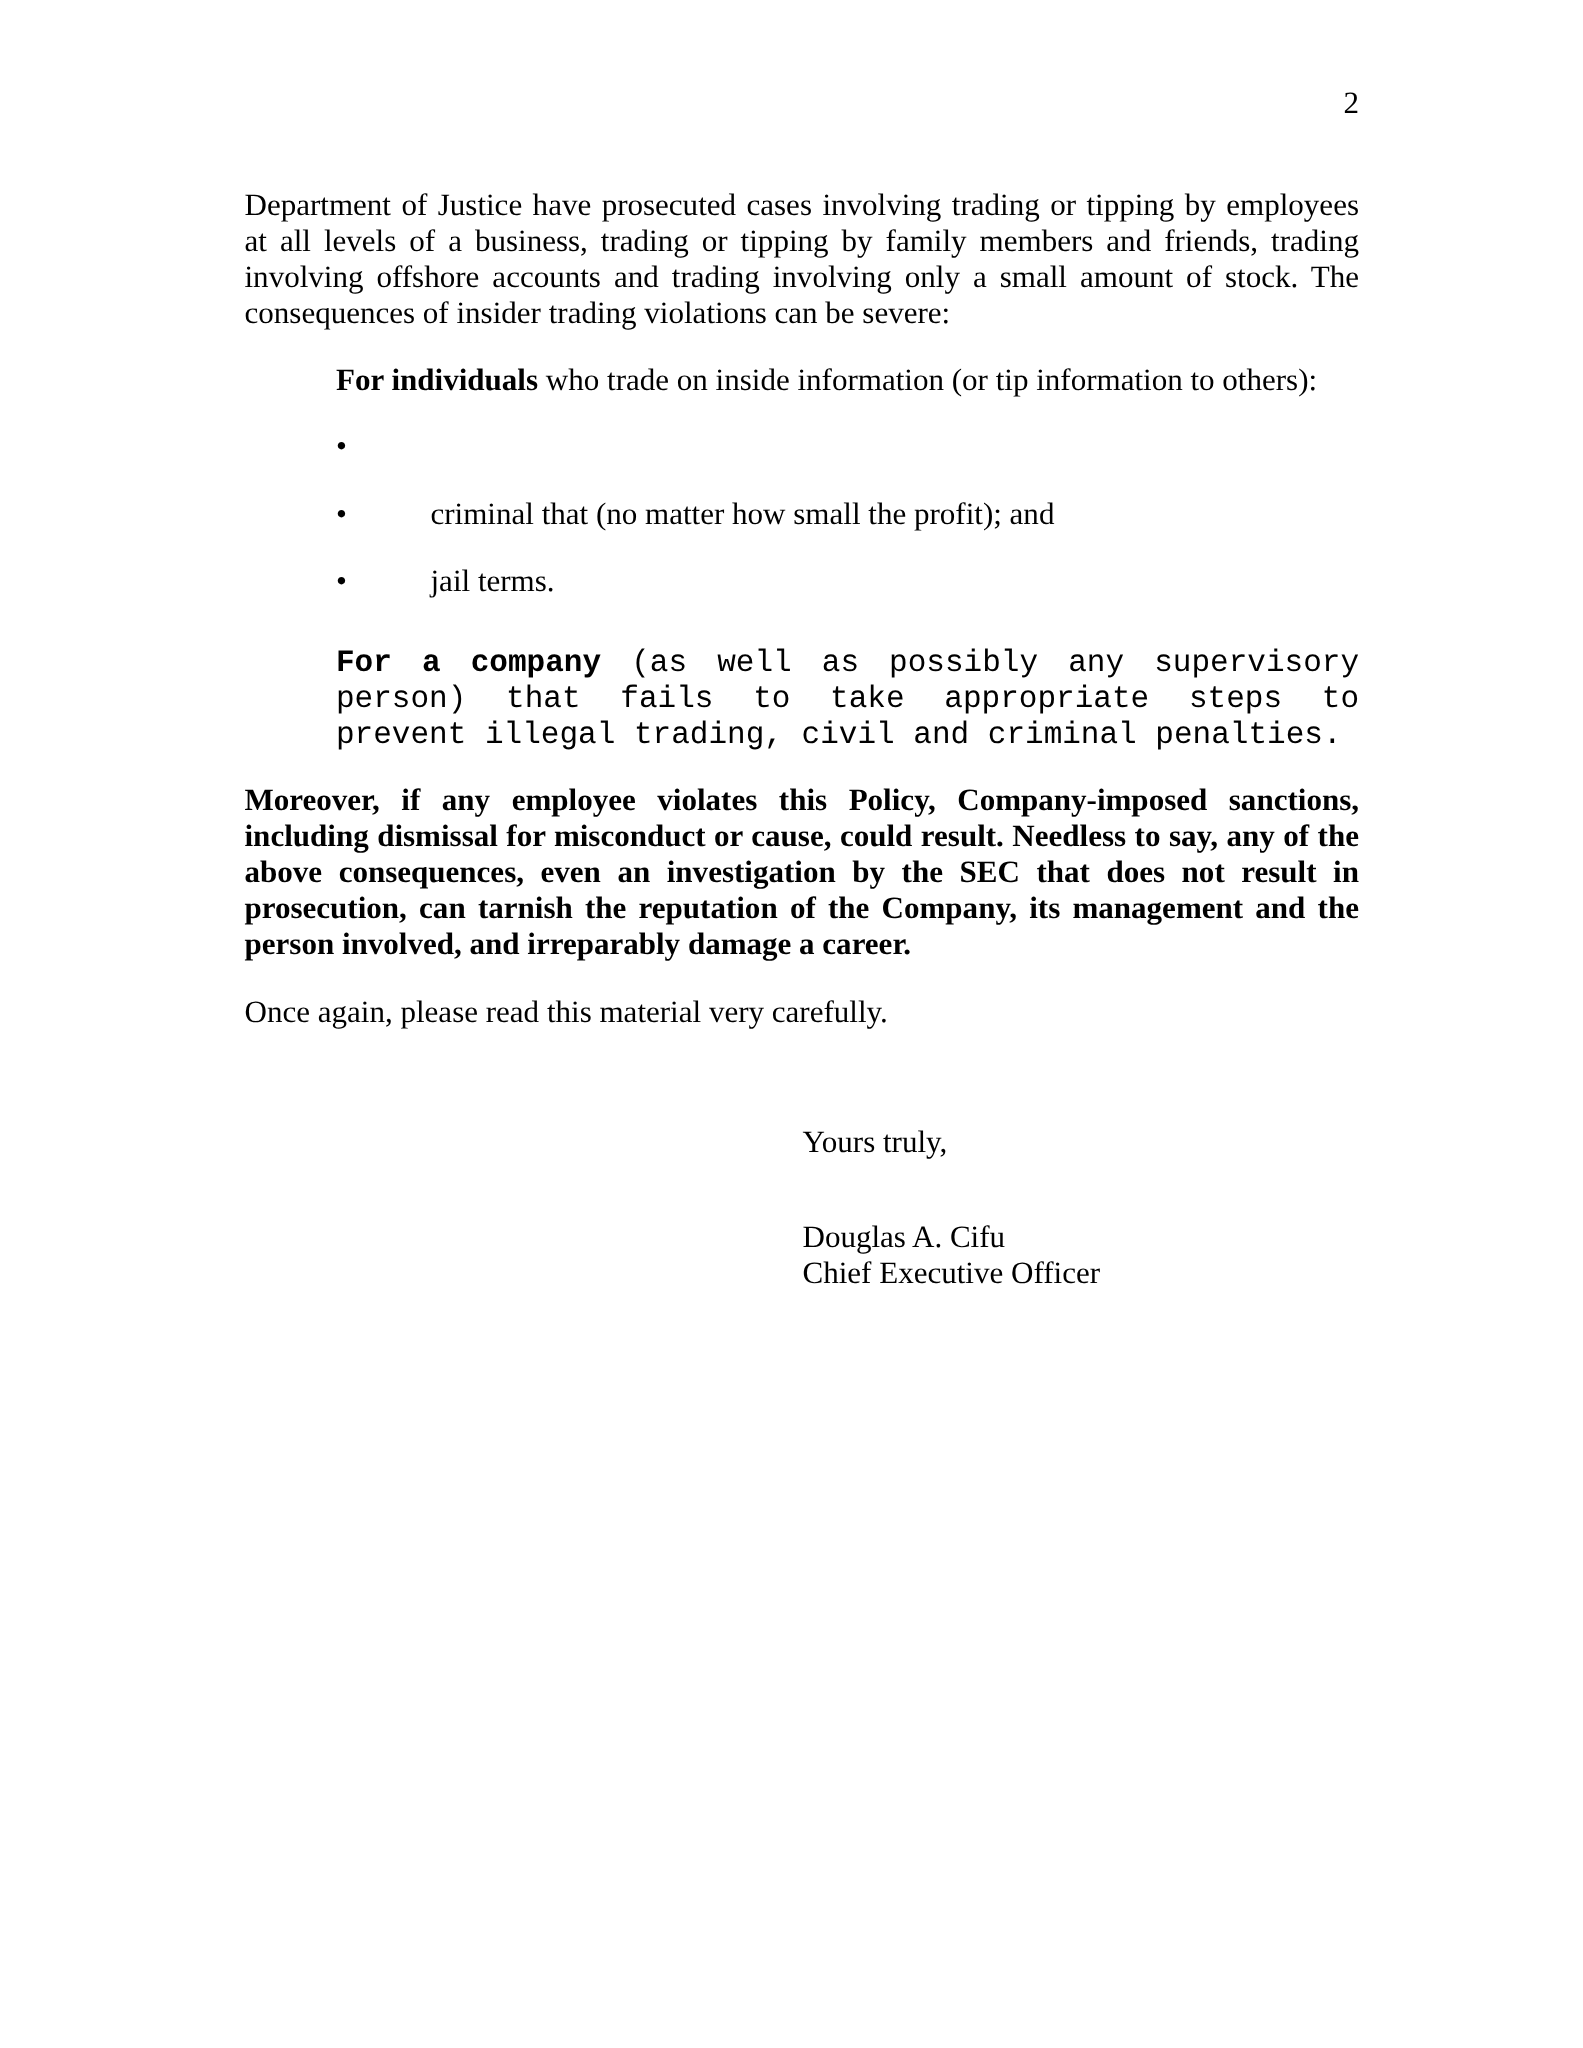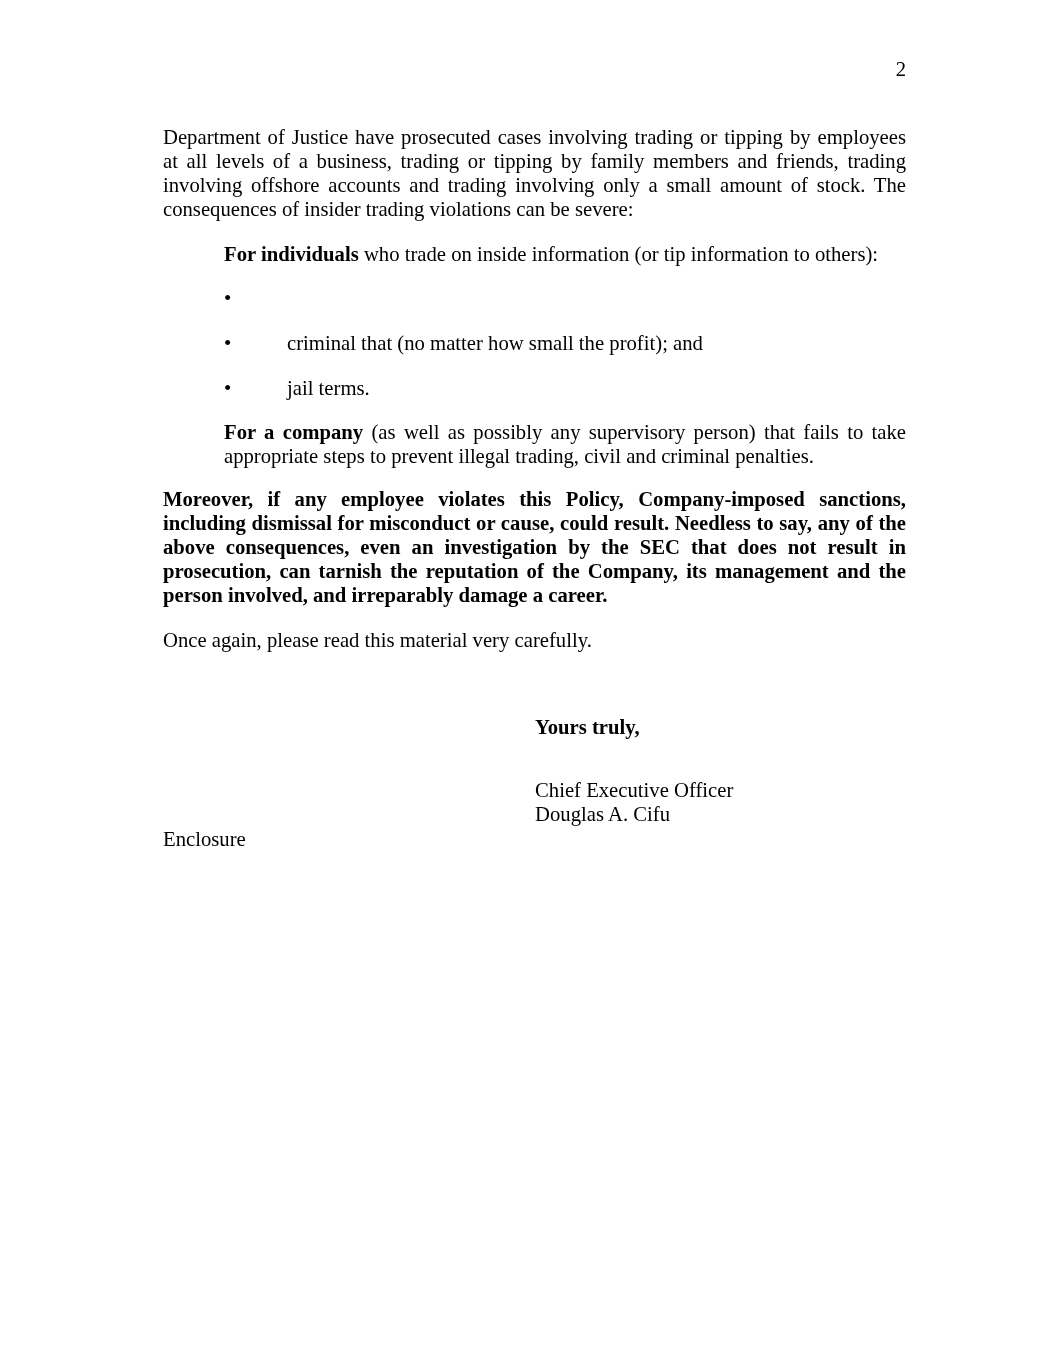--- a/index.html
+++ b/index.html
@@ -25,25 +25,25 @@
   }
   .justify { text-align: justify; }
   .page-number { text-align: right; }
   .para-intro { margin-top: 44px; }
   .para-individuals { margin-top: 21px; margin-left: 61px; }
   .bullet-row { display: flex; margin-left: 61px; }
   .bullet-row .bullet { width: 63px; flex: 0 0 63px; }
   .bullet-1 { margin-top: 20px; }
   .bullet-2 { margin-top: 21px; }
   .bullet-3 { margin-top: 21px; }
-  .para-company { margin-top: 20px; margin-left: 61px; }
+  .para-company { margin-top: 31px; margin-left: 61px; font-family: Liberation Mono, monospace; }
   .para-moreover { margin-top: 19px; font-weight: bold; }
   .para-questions { margin-top: 19px; }
   .para-once-again { margin-top: 21px; }
-  .sig-closing { margin-top: 63px; margin-left: 372px; font-weight: bold; }
+  .sig-closing { margin-top: 63px; margin-left: 372px; }
   .sig-block { margin-top: 39px; margin-left: 372px; }
   .para-enclosure { margin-top: 1px; }
   b { font-weight: bold; }
 </style>
 </head>
 <body>
 
 <div class="page">
 
   <div class="txt page-number">2</div>
@@ -69,19 +69,18 @@
   <p class="txt justify para-company"><b>For a company</b><span> (as well as possibly any supervisory person) that fails to take appropriate steps to prevent illegal trading, civil and criminal penalties.</span></p>
 
   <p class="txt justify para-moreover">Moreover, if any employee violates this Policy, Company-imposed sanctions, including dismissal for misconduct or cause, could result.  Needless to say, any of the above consequences, even an investigation by the SEC that does not result in prosecution, can tarnish the reputation of the Company, its management and the person involved, and irreparably damage a career.</p>
 
 
   <p class="txt para-once-again">Once again, please read this material very carefully.</p>
 
   <p class="txt sig-closing">Yours truly,</p>
 
   <div class="sig-block">
+    <div class="txt">Douglas A. Cifu</div>
     <div class="txt">Chief Executive Officer</div>
-    <div class="txt">Douglas A. Cifu</div>
   </div>
 
-  <p class="txt para-enclosure">Enclosure</p>
 
 </div>
 
 </body></html>

